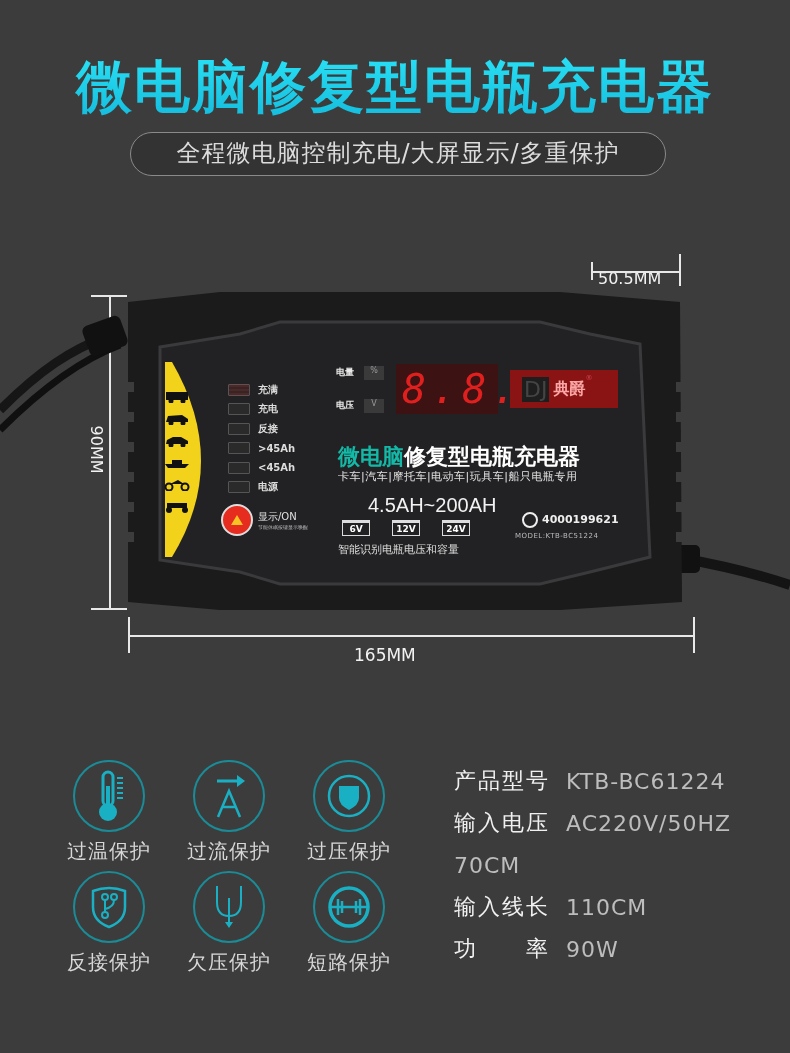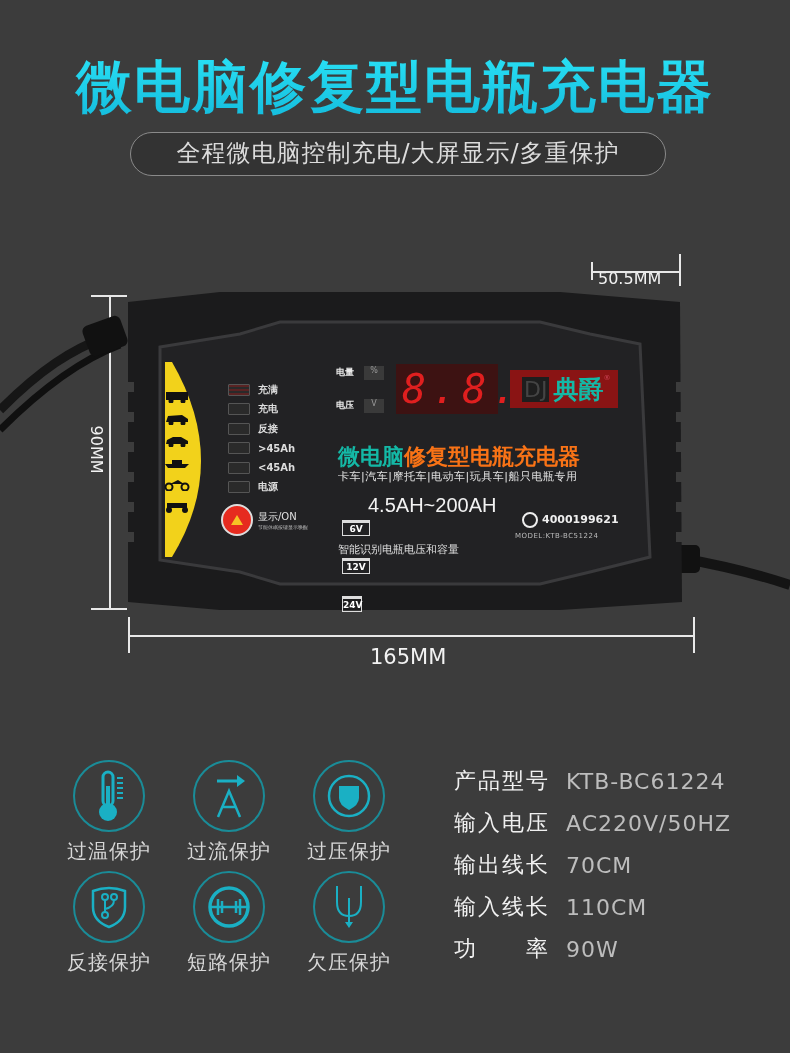--- a/index.html
+++ b/index.html
@@ -36,21 +36,21 @@
 <div class="abs vline" style="left:679px;top:254px;height:32px;"></div>
 
 <div class="abs vline" style="left:109px;top:295px;height:314px;"></div>
 <div class="abs hline" style="left:91px;top:295px;width:36px;"></div>
 <div class="abs hline" style="left:91px;top:608px;width:36px;"></div>
 <div class="abs dim" style="left:66px;top:440px;width:60px;text-align:center;transform:rotate(90deg);background:#3c3c3c;">90MM</div>
 
 <div class="abs hline" style="left:128px;top:635px;width:566px;"></div>
 <div class="abs vline" style="left:128px;top:617px;height:36px;"></div>
 <div class="abs vline" style="left:693px;top:617px;height:36px;"></div>
-<div class="abs dim" style="left:370px;top:645px;font-size:21px;">165MM</div>
+<div class="abs dim" style="left:354px;top:645px;font-size:17px;">165MM</div>
 
 <svg class="abs" style="left:0;top:300px;" width="790" height="300">
   <path d="M0 110 C40 70 70 50 110 35" stroke="#161616" stroke-width="9" fill="none"></path>
   <path d="M0 130 C40 90 80 60 120 45" stroke="#101010" stroke-width="7" fill="none"></path>
   <rect x="85" y="20" width="40" height="32" rx="6" fill="#111" transform="rotate(-20 105 36)"></rect>
   <path d="M680 258 C720 265 760 275 790 285" stroke="#141414" stroke-width="10" fill="none"></path>
   <rect x="670" y="245" width="30" height="28" rx="5" fill="#111"></rect>
 </svg>
 
 <div id="device" class="abs">
@@ -143,35 +143,35 @@
   <div class="abs" style="left:244px;top:74px;width:20px;height:14px;background:#3a3a3a;font-size:8px;text-align:center;color:#999;">%</div>
   <div class="abs panel-text" style="left:216px;top:107px;font-size:9px;">电压</div>
   <div class="abs" style="left:244px;top:107px;width:20px;height:14px;background:#3a3a3a;font-size:8px;text-align:center;color:#999;">V</div>
 
   <div class="abs" style="left:276px;top:72px;width:102px;height:50px;background:#3d1212;">
     <div class="seg" style="padding:2px 0 0 6px;">8.8.8.</div>
   </div>
 
   <div class="abs" style="left:390px;top:78px;width:108px;height:38px;background:#8a1414;display:flex;align-items:center;padding-left:12px;">
     <div style="background:#1e1e1e;color:#444;font-size:22px;padding:0 2px;">DJ</div>
-    <div style="color:#14b8a6;font-size:25px;font-weight:bold;margin-left:4px;">典爵</div>
+    <div style="color:#fca5a5;font-size:16px;font-weight:bold;margin-left:4px;">典爵</div>
     <div style="color:#c45;font-size:7px;align-self:flex-start;margin-top:4px;">®</div>
   </div>
 
   <div class="abs" style="left:218px;top:150px;font-size:22px;font-weight:bold;white-space:nowrap;">
-    <span style="color:#14b8a6;">微电脑</span><span style="color:#f97316;">修复型电瓶充电器</span>
+    <span style="color:#14b8a6;">微电脑</span><span style="color:#ffffff;">修复型电瓶充电器</span>
   </div>
   <div class="abs" style="left:218px;top:177px;font-size:11px;color:#e2e2e2;white-space:nowrap;letter-spacing:0.5px;">卡车|汽车|摩托车|电动车|玩具车|船只电瓶专用</div>
 
   <div class="abs" style="left:248px;top:202px;font-size:20px;font-weight:normal;color:#f2f2f2;font-family:'Liberation Sans',sans-serif;">4.5AH~200AH</div>
 
-  <div class="abs" style="left:222px;top:228px;display:flex;gap:22px;flex-direction:column;">
+  <div class="abs" style="left:222px;top:228px;display:flex;gap:22px;">
     <div style="width:28px;height:16px;border:1.5px solid #ddd;border-top-width:3px;font-size:9px;font-weight:bold;color:#fff;text-align:center;line-height:12px;">6V</div>
     <div style="width:28px;height:16px;border:1.5px solid #ddd;border-top-width:3px;font-size:9px;font-weight:bold;color:#fff;text-align:center;line-height:12px;">12V</div>
-    <div style="width:20px;height:16px;border:1.5px solid #ddd;border-top-width:3px;font-size:9px;font-weight:bold;color:#fff;text-align:center;line-height:12px;">24V</div>
+    <div style="width:28px;height:16px;border:1.5px solid #ddd;border-top-width:3px;font-size:9px;font-weight:bold;color:#fff;text-align:center;line-height:12px;">24V</div>
   </div>
   <div class="abs" style="left:218px;top:250px;font-size:11px;color:#dcdcdc;">智能识别电瓶电压和容量</div>
 
   <div class="abs" style="left:402px;top:220px;width:16px;height:16px;border:2px solid #eee;border-radius:50%;"></div>
   <div class="abs" style="left:422px;top:221px;font-size:11px;font-weight:bold;color:#eee;">4000199621</div>
   <div class="abs" style="left:395px;top:240px;font-size:7px;color:#bbb;letter-spacing:0.5px;">MODEL:KTB-BC51224</div>
 </div>
 
 <div class="abs" style="left:54px;top:760px;width:360px;display:grid;grid-template-columns:repeat(3,120px);row-gap:6px;">
   <div class="protect">
@@ -219,56 +219,55 @@
             <circle cx="27" cy="14" r="3"></circle>
             <circle cx="18" cy="32" r="3"></circle>
             <path d="M18 17 L18 29 M27 17 Q27 24 18 26"></path>
           </g>
         </svg>
       </div>
     <div class="plabel">反接保护</div>
   </div>
   <div class="protect">
     <div class="circle">
+        <svg width="40" height="50">
+          <path d="M8 4 L8 20 Q8 34 20 34 Q32 34 32 20 L32 4" fill="none" stroke="#1ab0c4" stroke-width="2"></path>
+          <line x1="20" y1="16" x2="20" y2="42" stroke="#1ab0c4" stroke-width="2"></line>
+          <path d="M16 40 L20 46 L24 40 Z" fill="#1ab0c4"></path>
+        </svg>
+      </div>
+    <div class="plabel">欠压保护</div>
+  </div>
+  <div class="protect">
+    <div class="circle">
         <svg width="46" height="46">
           <circle cx="23" cy="23" r="19" fill="none" stroke="#1ab0c4" stroke-width="3.5"></circle>
           <g stroke="#1ab0c4" stroke-width="2.5">
             <line x1="4" y1="23" x2="42" y2="23"></line>
             <line x1="12" y1="15" x2="12" y2="31"></line>
             <line x1="16" y1="17" x2="16" y2="29"></line>
             <line x1="30" y1="17" x2="30" y2="29"></line>
             <line x1="34" y1="15" x2="34" y2="31"></line>
           </g>
         </svg>
       </div>
     <div class="plabel">短路保护</div>
   </div>
-  <div class="protect">
-    <div class="circle">
-        <svg width="40" height="50">
-          <path d="M8 4 L8 20 Q8 34 20 34 Q32 34 32 20 L32 4" fill="none" stroke="#1ab0c4" stroke-width="2"></path>
-          <line x1="20" y1="16" x2="20" y2="42" stroke="#1ab0c4" stroke-width="2"></line>
-          <path d="M16 40 L20 46 L24 40 Z" fill="#1ab0c4"></path>
-        </svg>
-      </div>
-    <div class="plabel">欠压保护</div>
-  </div>
 </div>
 
 <div class="abs" style="left:454px;top:760px;">
   <div class="spec-row">
       <div class="spec-k">产品型号</div>
       <div class="spec-v">KTB-BC61224</div>
     </div>
   <div class="spec-row">
       <div class="spec-k">输入电压</div>
       <div class="spec-v">AC220V/50HZ</div>
     </div>
   <div class="spec-row">
-      <div class="spec-k">输出线长</div>
       <div class="spec-v">70CM</div>
     </div>
   <div class="spec-row">
       <div class="spec-k">输入线长</div>
       <div class="spec-v">110CM</div>
     </div>
   <div class="spec-row">
       <div class="spec-k">功　　率</div>
       <div class="spec-v">90W</div>
     </div>

